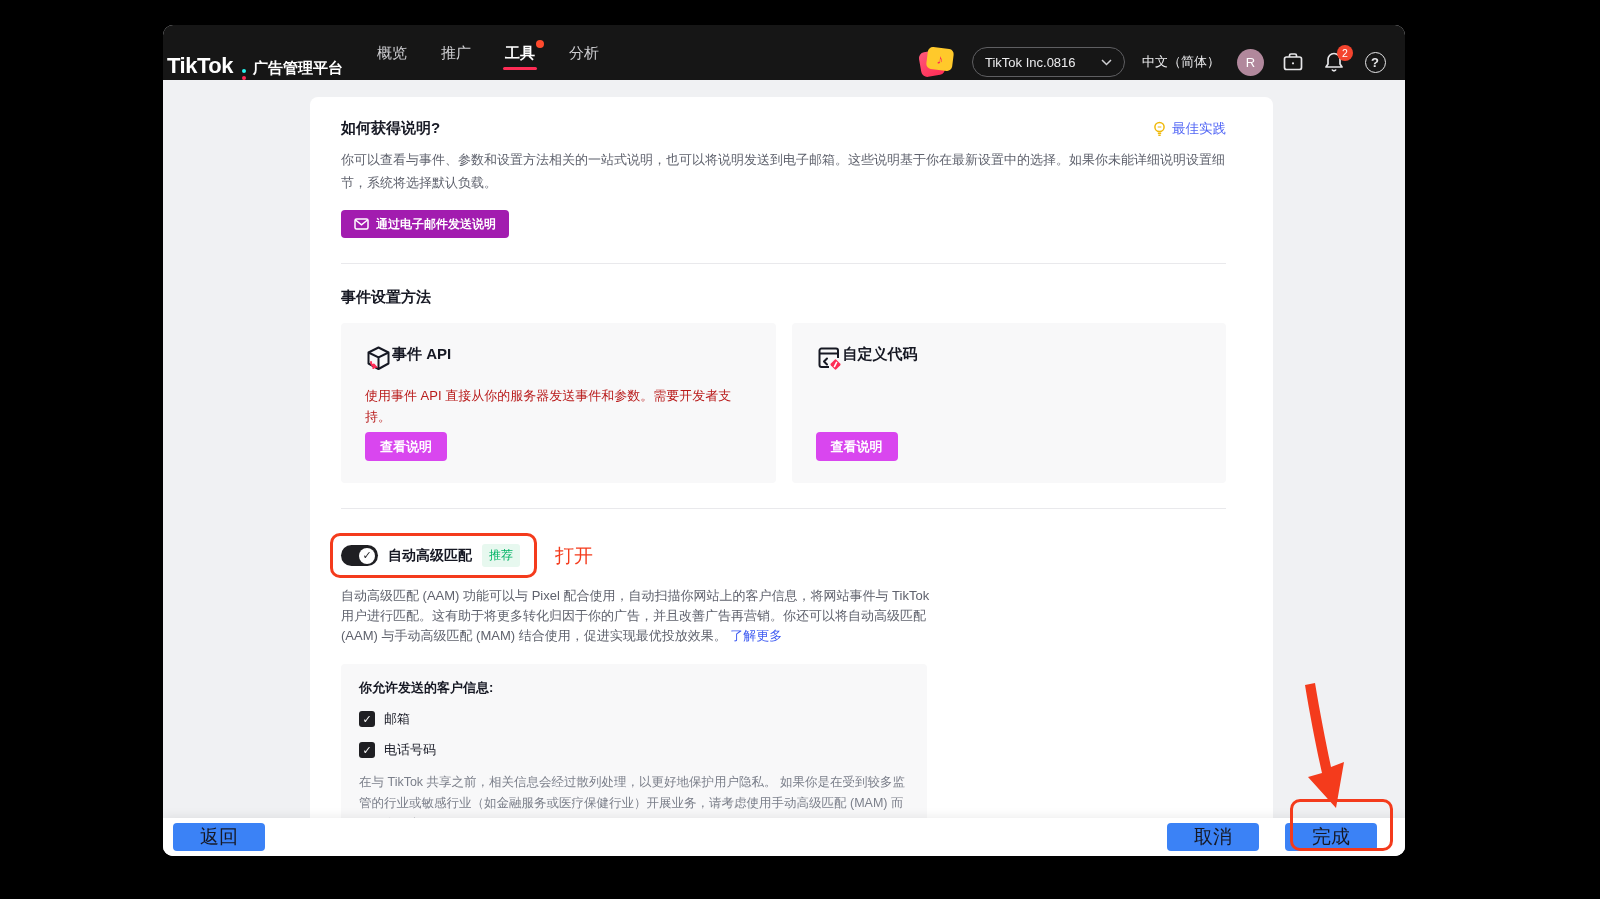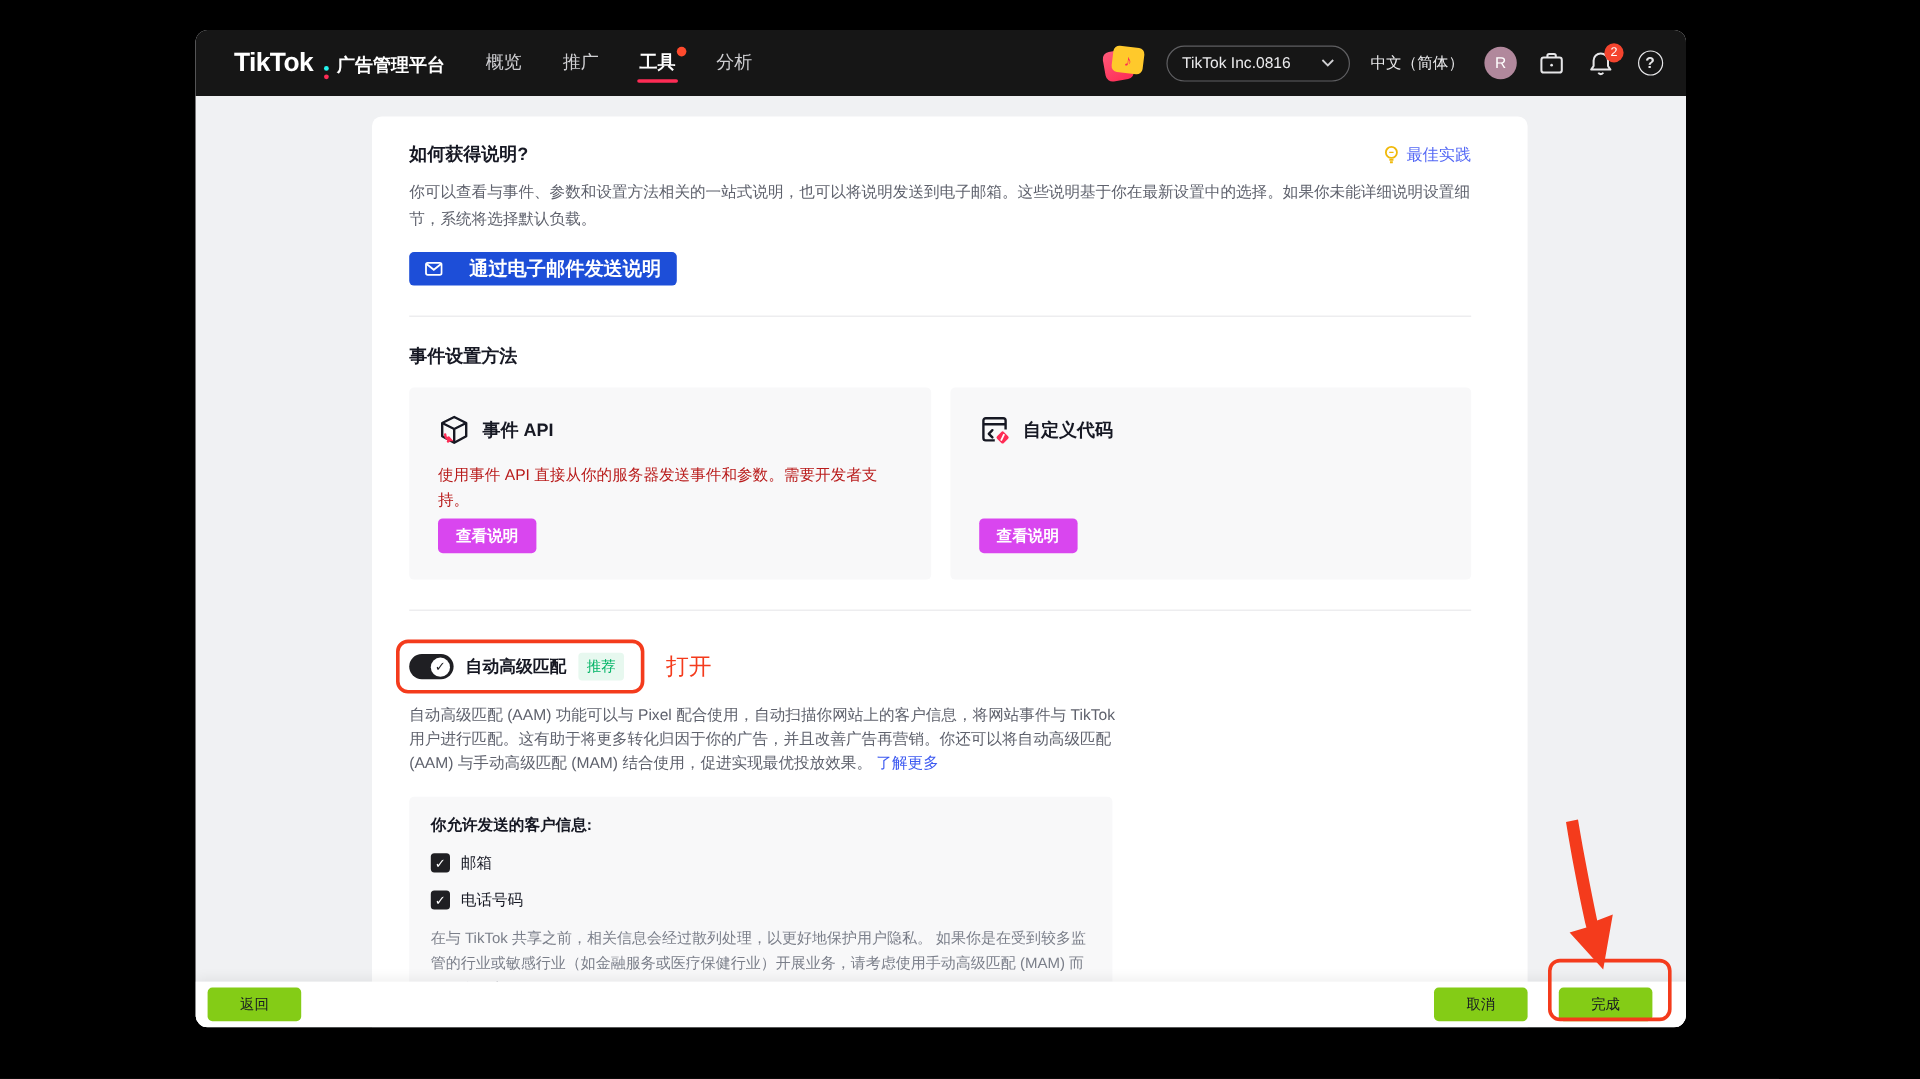--- a/index.html
+++ b/index.html
@@ -2,22 +2,22 @@
 <html><head>
 <meta charset="utf-8">
 <style>
   * { box-sizing: border-box; margin: 0; padding: 0; }
   html,body { width:1600px; height:899px; background:#000; overflow:hidden;
     font-family:"Liberation Sans","DejaVu Sans",sans-serif; }
   .window { position:absolute; left:163px; top:25px; width:1242px; height:831px;
     background:#f0f1f3; border-radius:10px; overflow:hidden; }
 
   
-  .topbar { position:relative; height:55px; background:#161616; display:flex; align-items:center;
-    padding:0 18px 0 32px; z-index:20; }
+  .topbar { position:relative; height:55px; background:#161616; display:flex; align-items:flex-end;
+    padding:0 18px 0 4px; z-index:20; }
   .logo-wrap { display:flex; align-items:baseline; gap:7px; }
   .logo-main { color:#fff; font-size:22px; font-weight:bold; letter-spacing:-0.5px; }
   .logo-colon { display:inline-flex; flex-direction:column; gap:3px; margin-left:2px; }
   .logo-colon i { width:4px; height:4px; border-radius:50%; display:block; }
   .logo-colon i.t { background:#25f4ee; } .logo-colon i.b { background:#fe2c55; }
   .logo-sub { color:#fff; font-size:15px; font-weight:600; }
   .nav { display:flex; gap:30px; margin-left:32px; }
   .nav-item { position:relative; color:#cfcfd2; font-size:15px; padding:17px 2px; cursor:pointer; }
   .nav-item.active { color:#fff; font-weight:bold; }
   .nav-item.active::after { content:""; position:absolute; left:0; right:0; bottom:10px;
@@ -47,29 +47,29 @@
   
   .page { position:absolute; top:55px; left:0; right:0; bottom:0; background:#f0f1f3; }
   .card { position:absolute; left:147px; top:17px; width:963px; bottom:0; background:#fff;
     border-radius:8px 8px 0 0; padding:22px 0 0 31px; }
   .content { width:885px; }
 
   .sec-head-row { display:flex; align-items:center; justify-content:space-between; }
   h2.sec-title { font-size:15px; color:#161823; font-weight:bold; }
   .best-practice { display:flex; align-items:center; gap:5px; color:#5468f5; font-size:13.5px; cursor:pointer; }
   .para { margin-top:10px; font-size:13px; color:#5f626d; line-height:23px; }
-  .email-btn { margin-top:16px; display:inline-flex; align-items:center; gap:22px; height:28px;
-    background:#1d4ed8; color:#fff; border:none; border-radius:4px; padding:0 13px; font-size:16px;
+  .email-btn { margin-top:16px; display:inline-flex; align-items:center; gap:7px; height:28px;
+    background:#a21caf; color:#fff; border:none; border-radius:4px; padding:0 13px; font-size:12px;
     font-weight:bold; cursor:pointer; font-family:inherit; }
   hr.div { border:none; border-top:1px solid #e9e9ec; margin:25px 0 24px 0; }
 
   .method-cards { display:flex; gap:16px; margin-top:16px; }
   .method-card { flex:1; background:#f8f8f9; border-radius:4px; padding:22px 24px 22px 24px; height:160px;
     display:flex; flex-direction:column; }
-  .mc-head { display:flex; align-items:center; gap:10px; }
+  .mc-head { display:flex; align-items:flex-start; }
   .mc-title { font-size:15px; font-weight:bold; color:#161823; }
   .mc-desc { margin-top:13px; font-size:13px; color:#b91c1c; line-height:21px; }
   .view-btn { margin-top:auto; align-self:flex-start; background:#d946ef; color:#fff; border:none;
     border-radius:4px; height:29px; padding:0 15px; font-size:13px; font-weight:bold; cursor:pointer;
     font-family:inherit; }
 
   .advanced { width:590px; }
   .aam-row { display:flex; align-items:center; margin-top:12px; }
   .aam-annotation { display:inline-flex; align-items:center; gap:10px; border:3px solid #f43b1c;
     border-radius:10px; padding:8px 14px 8px 8px; margin-left:-11px; }
@@ -86,22 +86,22 @@
   .cust-title { font-size:13px; font-weight:bold; color:#161823; }
   .check-row { display:flex; align-items:center; gap:9px; margin-top:13px; }
   .checkbox { width:16px; height:16px; background:#1f1f23; border-radius:3px; color:#fff; font-size:11px;
     display:flex; align-items:center; justify-content:center; cursor:pointer; }
   .check-label { font-size:13px; color:#161823; }
   .cust-note { margin-top:13px; font-size:12.5px; color:#7b7f8a; line-height:21px; }
 
   
   .footerbar { position:absolute; left:0; right:0; bottom:0; height:38px; background:#fff;
     box-shadow:0 -2px 10px rgba(0,0,0,0.07); display:flex; align-items:center; padding:0 28px 0 10px; z-index:30; }
-  .f-btn { background:#84cc16; color:#161823; border:none; border-radius:4px; height:28px; padding:0 27px;
-    font-size:12px; cursor:pointer; font-family:inherit; }
+  .f-btn { background:#3b82f6; color:#161823; border:none; border-radius:4px; height:28px; padding:0 27px;
+    font-size:19px; cursor:pointer; font-family:inherit; }
   .f-right { margin-left:auto; display:flex; gap:26px; }
   .done-annotation { position:absolute; left:1127px; top:774px; width:103px; height:52px;
     border:3px solid #f43b1c; border-radius:10px; z-index:40; pointer-events:none; }
   .arrow-svg { position:absolute; left:1128px; top:656px; z-index:40; pointer-events:none; }
 
   svg { display:block; }
 </style>
 </head>
 <body>
 

